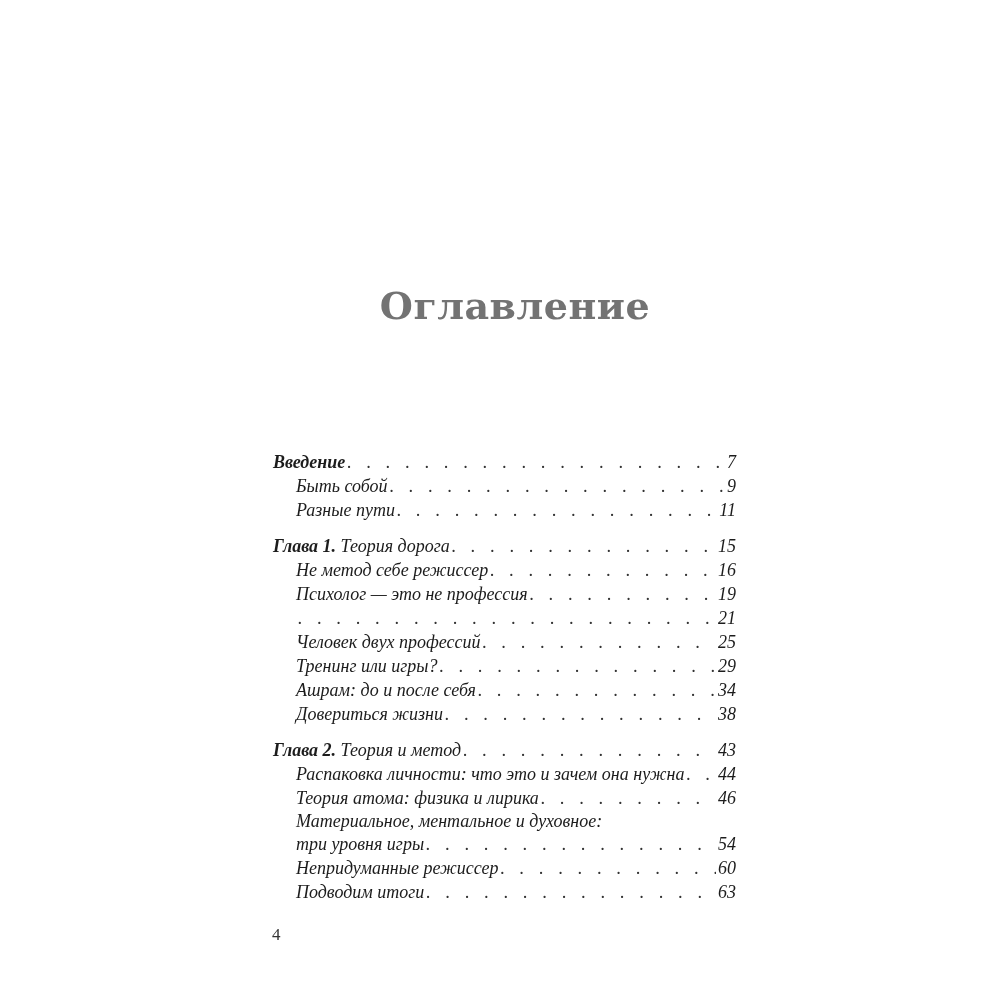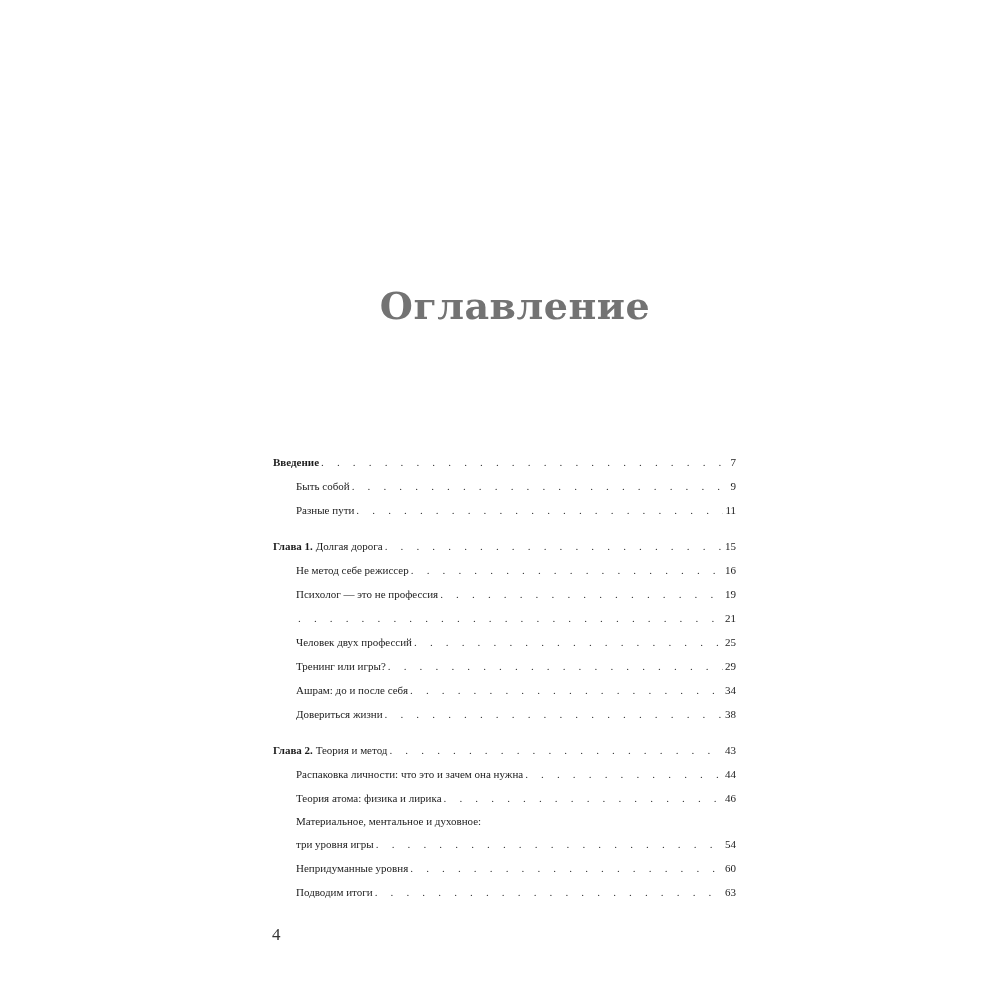--- a/index.html
+++ b/index.html
@@ -1,21 +1,21 @@
 <!DOCTYPE html>
 <html><head>
 <meta charset="utf-8">
 <style>
   html, body { margin: 0; padding: 0; background: #ffffff; }
   body { width: 1000px; height: 1000px; position: relative; overflow: hidden;
          font-family: "Liberation Serif", "DejaVu Serif", serif; color: #1c1c1c; }
   .title { position: absolute; left: 0; width: 1000px; top: 283px; text-align: center;
            font-family: "DejaVu Serif", "Liberation Serif", serif; font-weight: bold;
            font-size: 38px; letter-spacing: 0.5px; color: #737373; padding-left: 15px; }
-  .toc { position: absolute; left: 273px; width: 463px; top: 450px; font-size: 11px; }
+  .toc { position: absolute; left: 273px; width: 463px; top: 450px; font-size: 18px; font-style: italic; }
   .section { margin-bottom: 12px; }
   .row { display: flex; align-items: baseline; height: 24px; line-height: 24px; white-space: nowrap; }
   .row.sub { padding-left: 23px; }
   .row .label { flex: 0 0 auto; }
   .row .label b { font-weight: bold; }
   .row .dots { flex: 1 1 auto; overflow: hidden; margin: 0 2px; color: #333; letter-spacing: 5.2px; }
   .row .dots::before { content: ". . . . . . . . . . . . . . . . . . . . . . . . . . . . . . . . . . . . . . . . . . . . . . . . . . . . . . . . . . . . . . . . . . . ."; }
   .row .page { flex: 0 0 auto; text-align: right; }
   .wrapline { height: 22px; line-height: 22px; padding-left: 23px; white-space: nowrap; }
   .pageno { position: absolute; left: 272px; top: 925px; font-size: 17px; color: #333; }
@@ -40,21 +40,21 @@
     </div>
     <div class="row sub">
       <span class="label">Разные пути</span>
       <span class="dots"></span>
       <span class="page">11</span>
     </div>
   </div>
 
   <div class="section">
     <div class="row">
-      <span class="label"><b>Глава 1.</b> <span>Долгая дорога</span></span>
+      <span class="label"><b>Глава 1.</b> <span>Теория дорога</span></span>
       <span class="dots"></span>
       <span class="page">15</span>
     </div>
     <div class="row sub">
       <span class="label">Не метод себе режиссер</span>
       <span class="dots"></span>
       <span class="page">16</span>
     </div>
     <div class="row sub">
       <span class="label">Психолог — это не профессия</span>
@@ -103,21 +103,21 @@
       <span class="dots"></span>
       <span class="page">46</span>
     </div>
     <div class="wrapline">Материальное, ментальное и духовное:</div>
     <div class="row sub">
       <span class="label">три уровня игры</span>
       <span class="dots"></span>
       <span class="page">54</span>
     </div>
     <div class="row sub">
-      <span class="label">Непридуманные уровня</span>
+      <span class="label">Непридуманные режиссер</span>
       <span class="dots"></span>
       <span class="page">60</span>
     </div>
     <div class="row sub">
       <span class="label">Подводим итоги</span>
       <span class="dots"></span>
       <span class="page">63</span>
     </div>
   </div>
 

